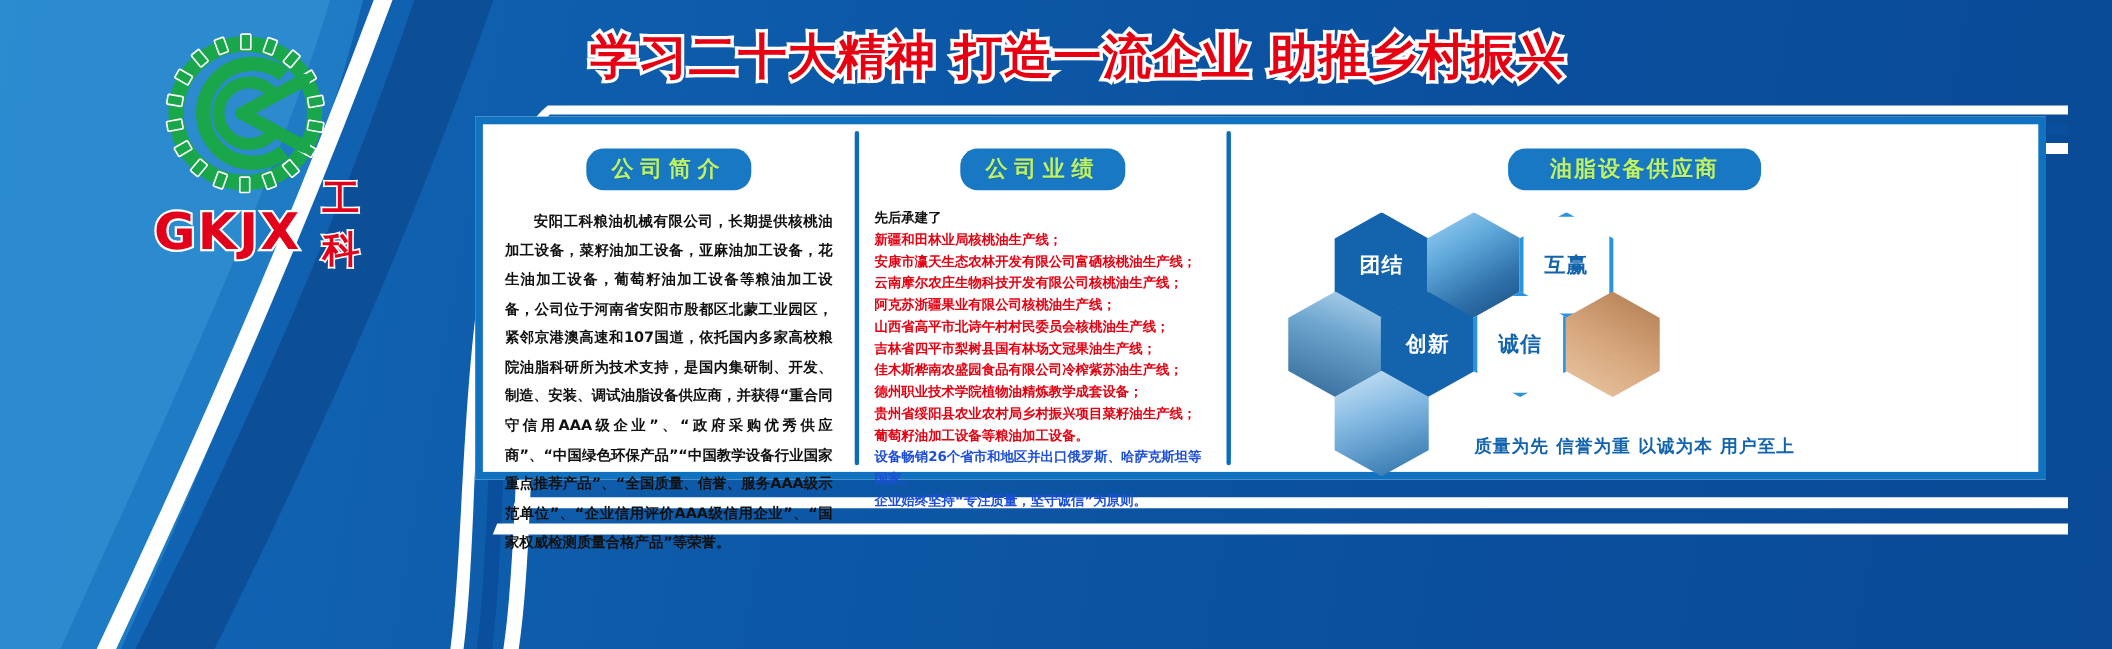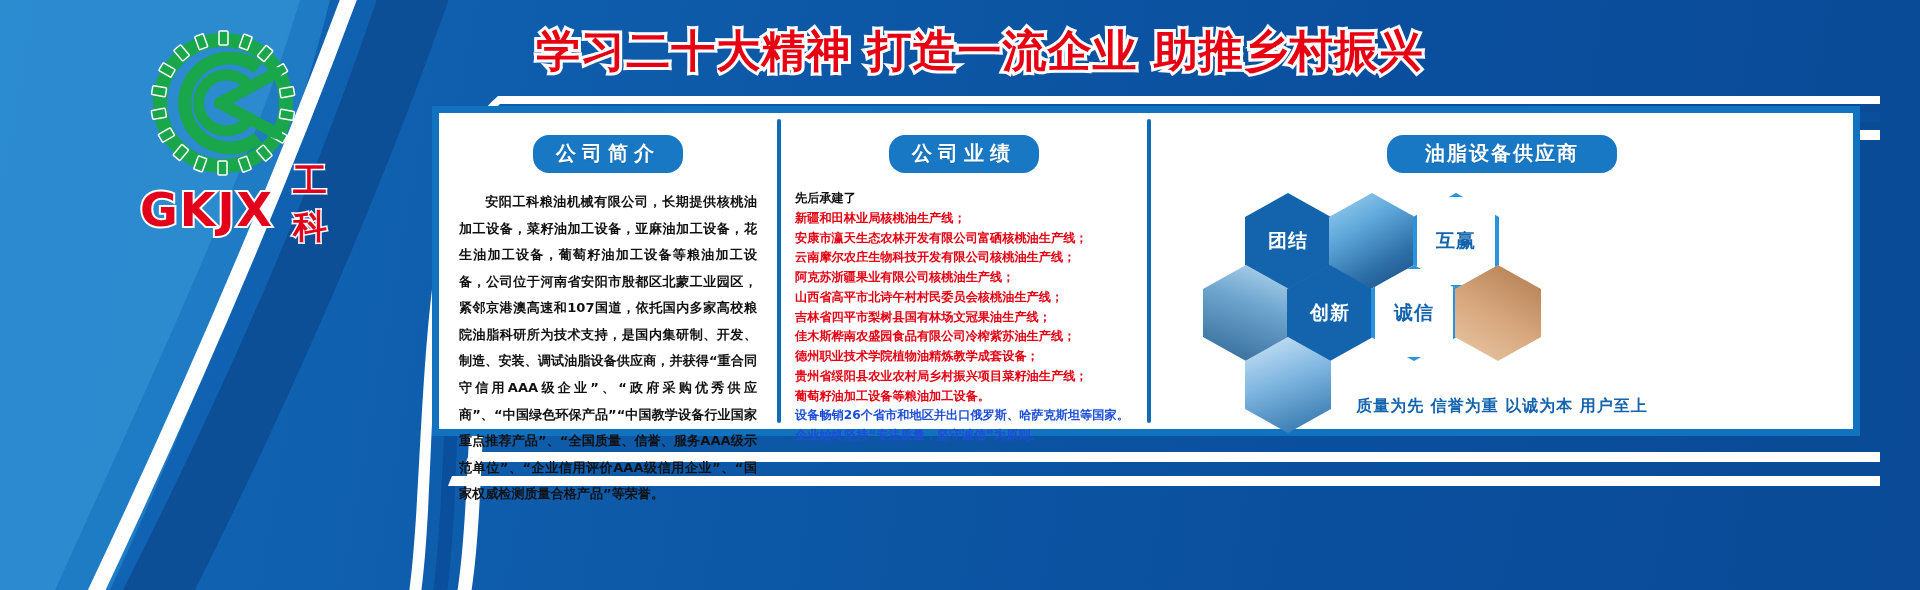--- a/index.html
+++ b/index.html
@@ -27,25 +27,25 @@
   .headline{position:absolute;left:450px;top:22px;width:1060px;text-align:center;
     font-size:44px;font-weight:bold;color:#e60012;letter-spacing:1px;white-space:nowrap;
     -webkit-text-stroke:6px #ffffff;paint-order:stroke fill;}
 
   
   .board{position:absolute;left:432px;top:106px;width:1428px;height:330px;
     background:#ffffff;border:7px solid #1172c0;box-sizing:border-box;}
   .board-inner{position:absolute;inset:0;display:flex;}
   .col{position:relative;height:100%;box-sizing:border-box;}
   .col-1{width:338px;padding:0 14px;}
-  .col-2{width:366px;padding:0 10px;}
+  .col-2{width:334px;padding:0 10px;}
   .col-3{flex:1;padding:0 10px;}
   .vdiv{width:4px;background:#0d6cb8;margin:6px 0;border-radius:2px;}
 
-  .pill{margin:22px auto 0;background:#1878c4;color:#ffffff;border-radius:16px;
+  .pill{margin:22px auto 0;background:#1878c4;color:#bef264;border-radius:16px;
     font-size:20px;font-weight:bold;letter-spacing:6px;text-align:center;
     padding:5px 0 6px;width:150px;
     text-shadow:0 1px 0 rgba(0,0,0,.15);}
   .pill.wide{width:230px;letter-spacing:2px;}
 
   
   .p1-body{margin-top:16px;font-size:13.1px;line-height:2.03;color:#111;
     text-align:justify;text-indent:2em;padding:0 6px;font-weight:bold;}
 
   

